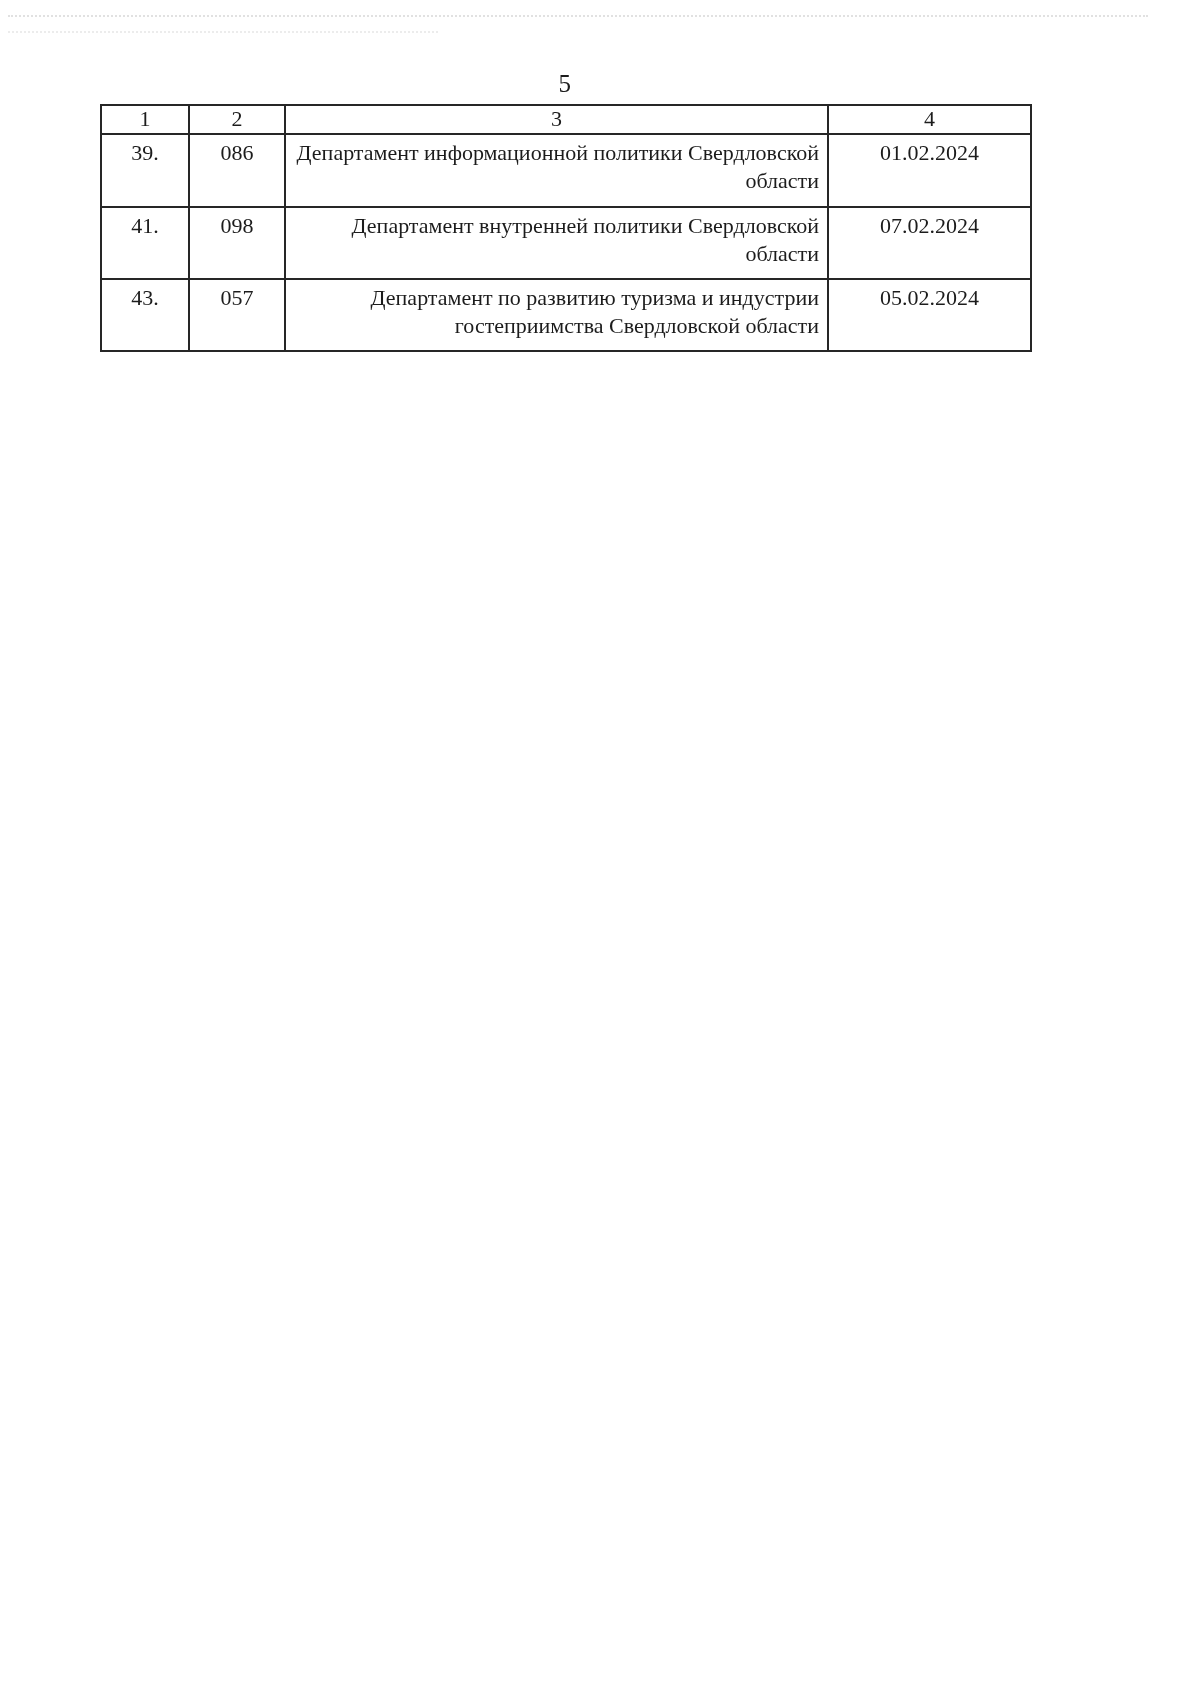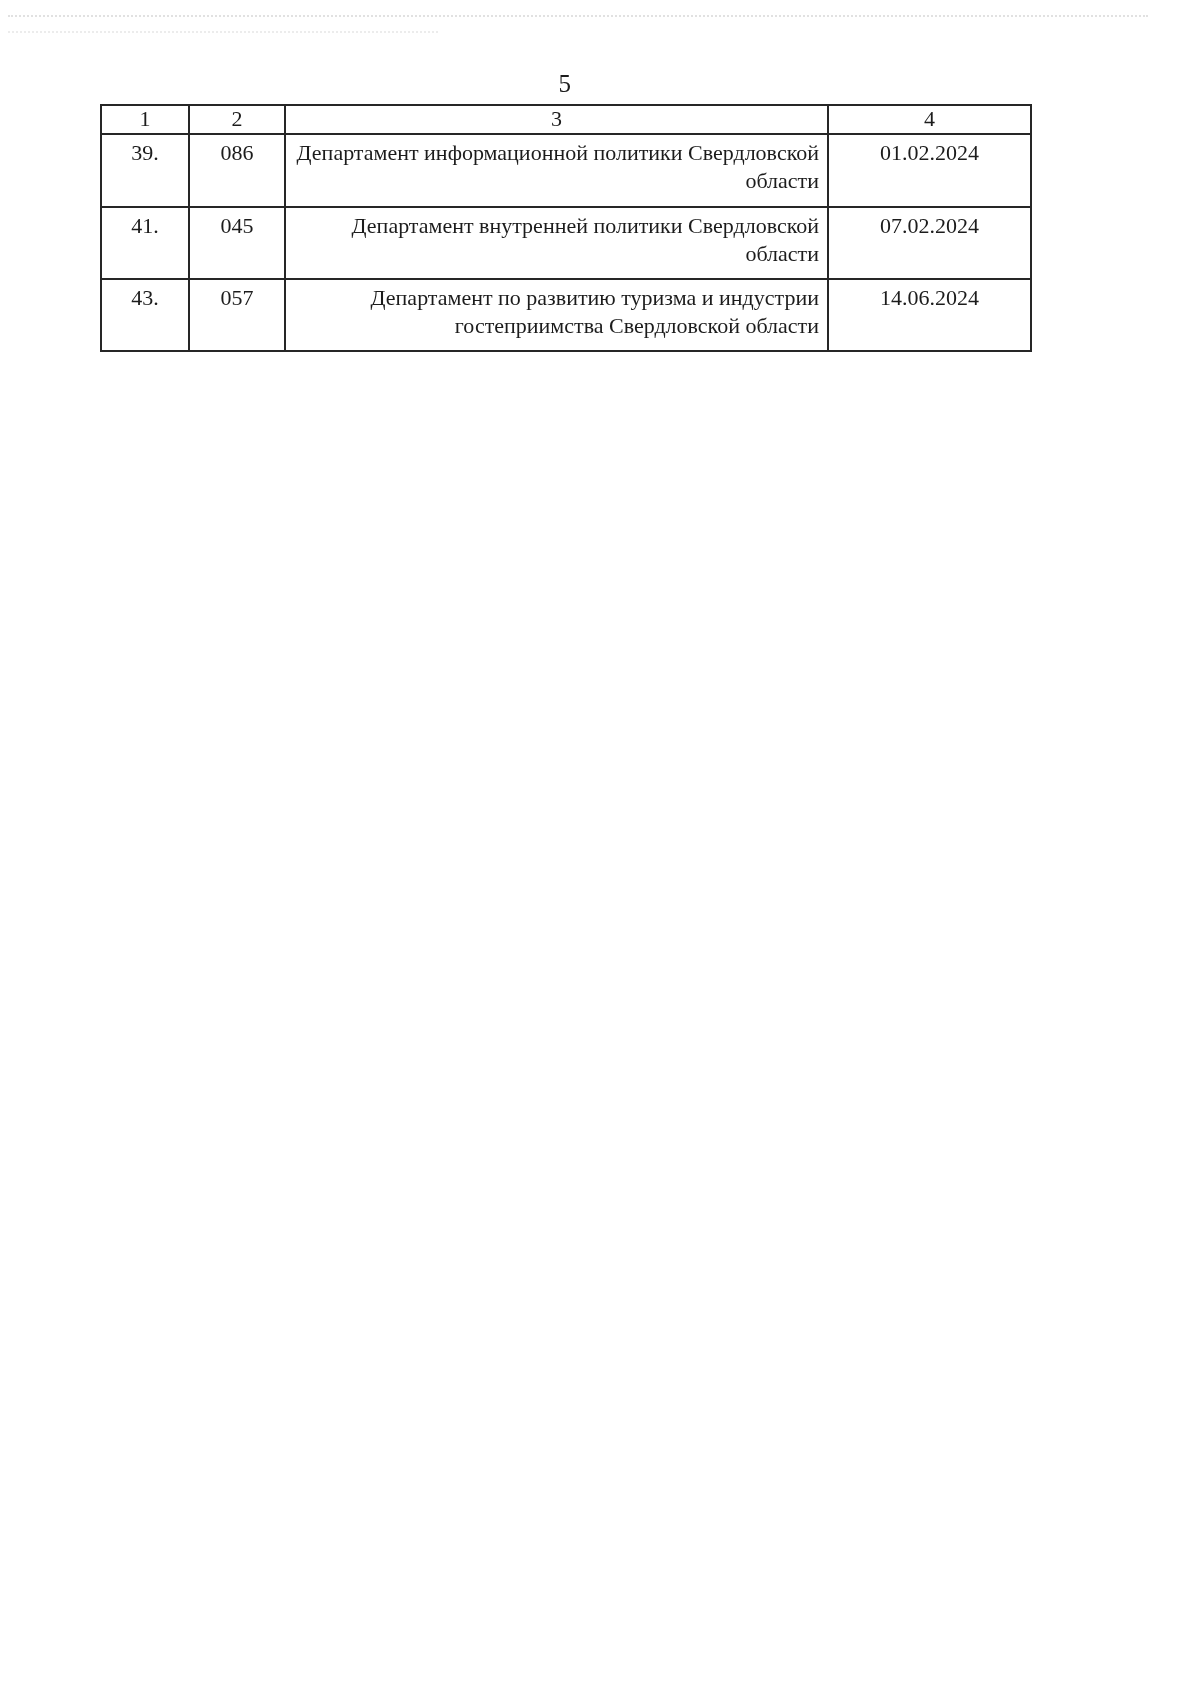--- a/index.html
+++ b/index.html
@@ -98,26 +98,26 @@
   <tr>
     <td class="cell-num">39.</td>
     <td class="cell-code">086</td>
     <td class="cell-name">Департамент информационной политики Свердловской области</td>
     <td class="cell-date">01.02.2024</td>
   </tr>
 
 
   <tr>
     <td class="cell-num">41.</td>
-    <td class="cell-code">045</td>
+    <td class="cell-code">098</td>
     <td class="cell-name">Департамент внутренней политики Свердловской области</td>
     <td class="cell-date">07.02.2024</td>
   </tr>
 
 
   <tr>
     <td class="cell-num">43.</td>
     <td class="cell-code">057</td>
     <td class="cell-name">Департамент по развитию туризма и индустрии гостеприимства Свердловской области</td>
-    <td class="cell-date">14.06.2024</td>
+    <td class="cell-date">05.02.2024</td>
   </tr>
 </tbody>
 </table>
 
 </body></html>

